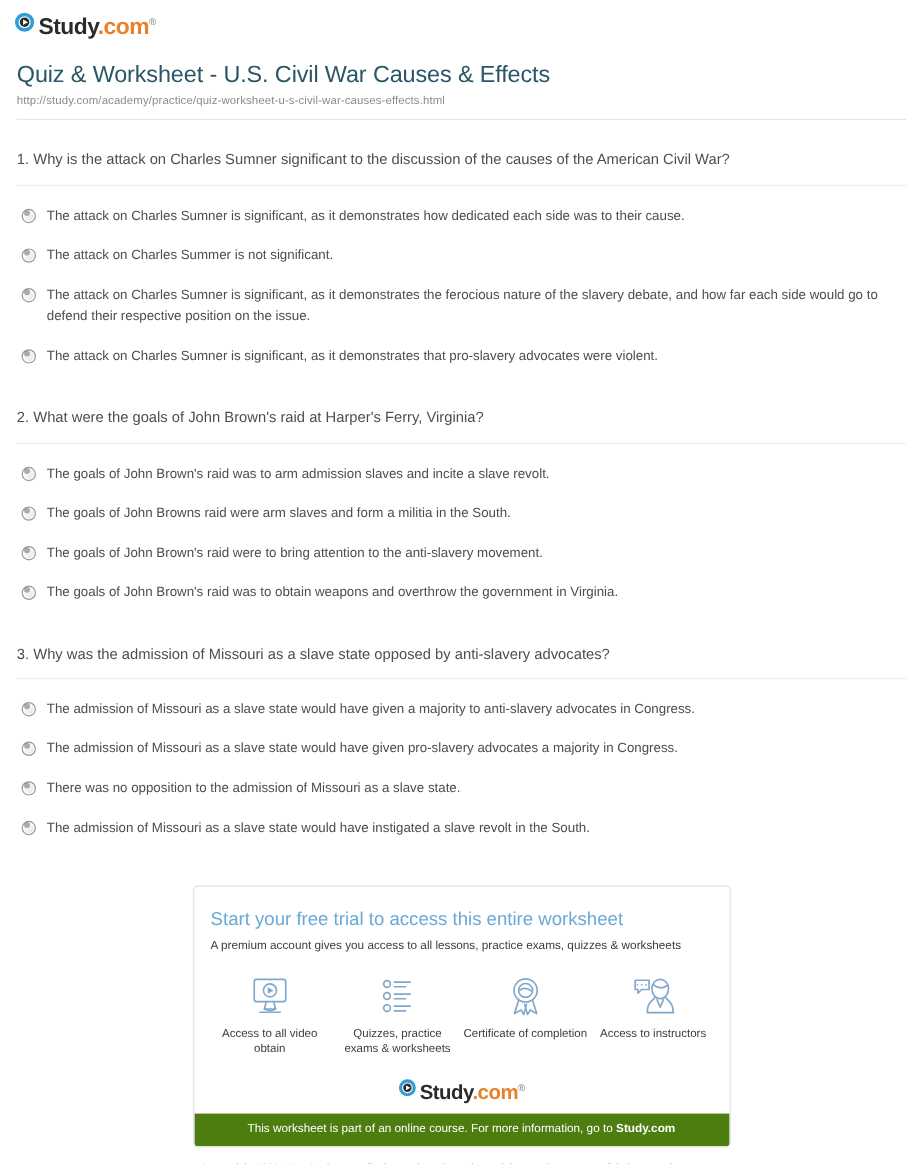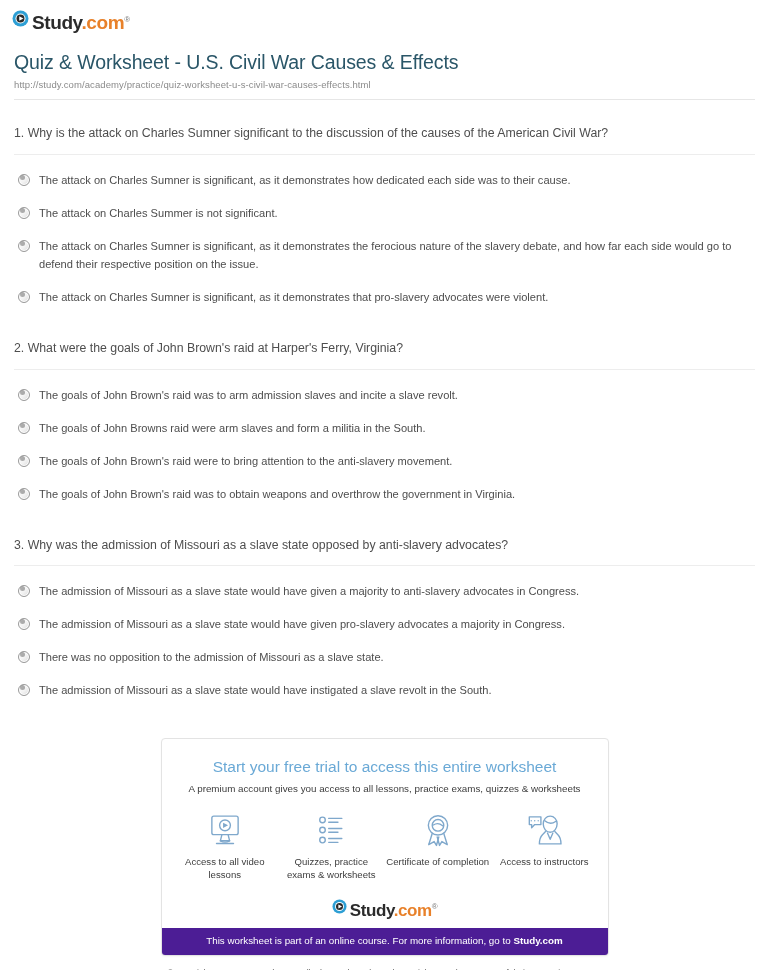--- a/index.html
+++ b/index.html
@@ -143,21 +143,21 @@
   }
   .promo-card {
     width: 446px;
     background: #ffffff;
     border: 1px solid #e3e3e3;
     border-radius: 4px;
     box-shadow: 0 1px 2px rgba(0,0,0,0.04);
     overflow: hidden;
   }
   .promo-head {
-    text-align: center;
+    text-align: left;
     padding: 19px 14px 0 14px;
   }
   .promo-title {
     font-size: 15.5px;
     color: #6aa9d6;
     font-weight: 400;
     margin: 0 0 6px 0;
     line-height: 1.2;
   }
   .promo-sub {
@@ -188,21 +188,21 @@
     line-height: 1.45;
   }
   .promo-logo-row {
     display: flex;
     justify-content: center;
     padding: 4px 0 13px 0;
   }
   .promo-logo .logo-word { font-size: 17px; }
   .promo-logo .logo-mark { width: 15px; height: 15px; }
   .promo-banner {
-    background: #4c1d95;
+    background: #4d7c0f;
     color: #ffffff;
     text-align: center;
     font-size: 9.8px;
     padding: 7px 6px;
     line-height: 1.3;
   }
   .promo-banner b { font-weight: 700; }
 
   
   .footer {
@@ -325,21 +325,21 @@
           <div class="feature-icon">
             <svg width="38" height="34" viewBox="0 0 48 44" fill="none" stroke="#7fa8cc" stroke-width="1.8" stroke-linecap="round" stroke-linejoin="round">
               <rect x="7" y="4" width="34" height="24" rx="2.5"></rect>
               <circle cx="24" cy="16" r="7"></circle>
               <polygon points="21.5,12.5 28,16 21.5,19.5" fill="#7fa8cc" stroke="none"></polygon>
               <path d="M20 28 L18 36 L30 36 L28 28"></path>
               <path d="M13 39.5 h22"></path>
               <path d="M18 36 q6 3.5 12 0"></path>
             </svg>
           </div>
-          <div class="feature-label">Access to all video lessons</div>
+          <div class="feature-label">Access to all video obtain</div>
         </div>
 
         <div class="feature">
           <div class="feature-icon">
             <svg width="38" height="34" viewBox="0 0 48 44" fill="none" stroke="#7fa8cc" stroke-width="1.8" stroke-linecap="round">
               <circle cx="13" cy="9" r="3.6"></circle>
               <circle cx="13" cy="22" r="3.6"></circle>
               <circle cx="13" cy="35" r="3.6"></circle>
               <path d="M21 7 h17"></path>
               <path d="M21 12 h12"></path>

